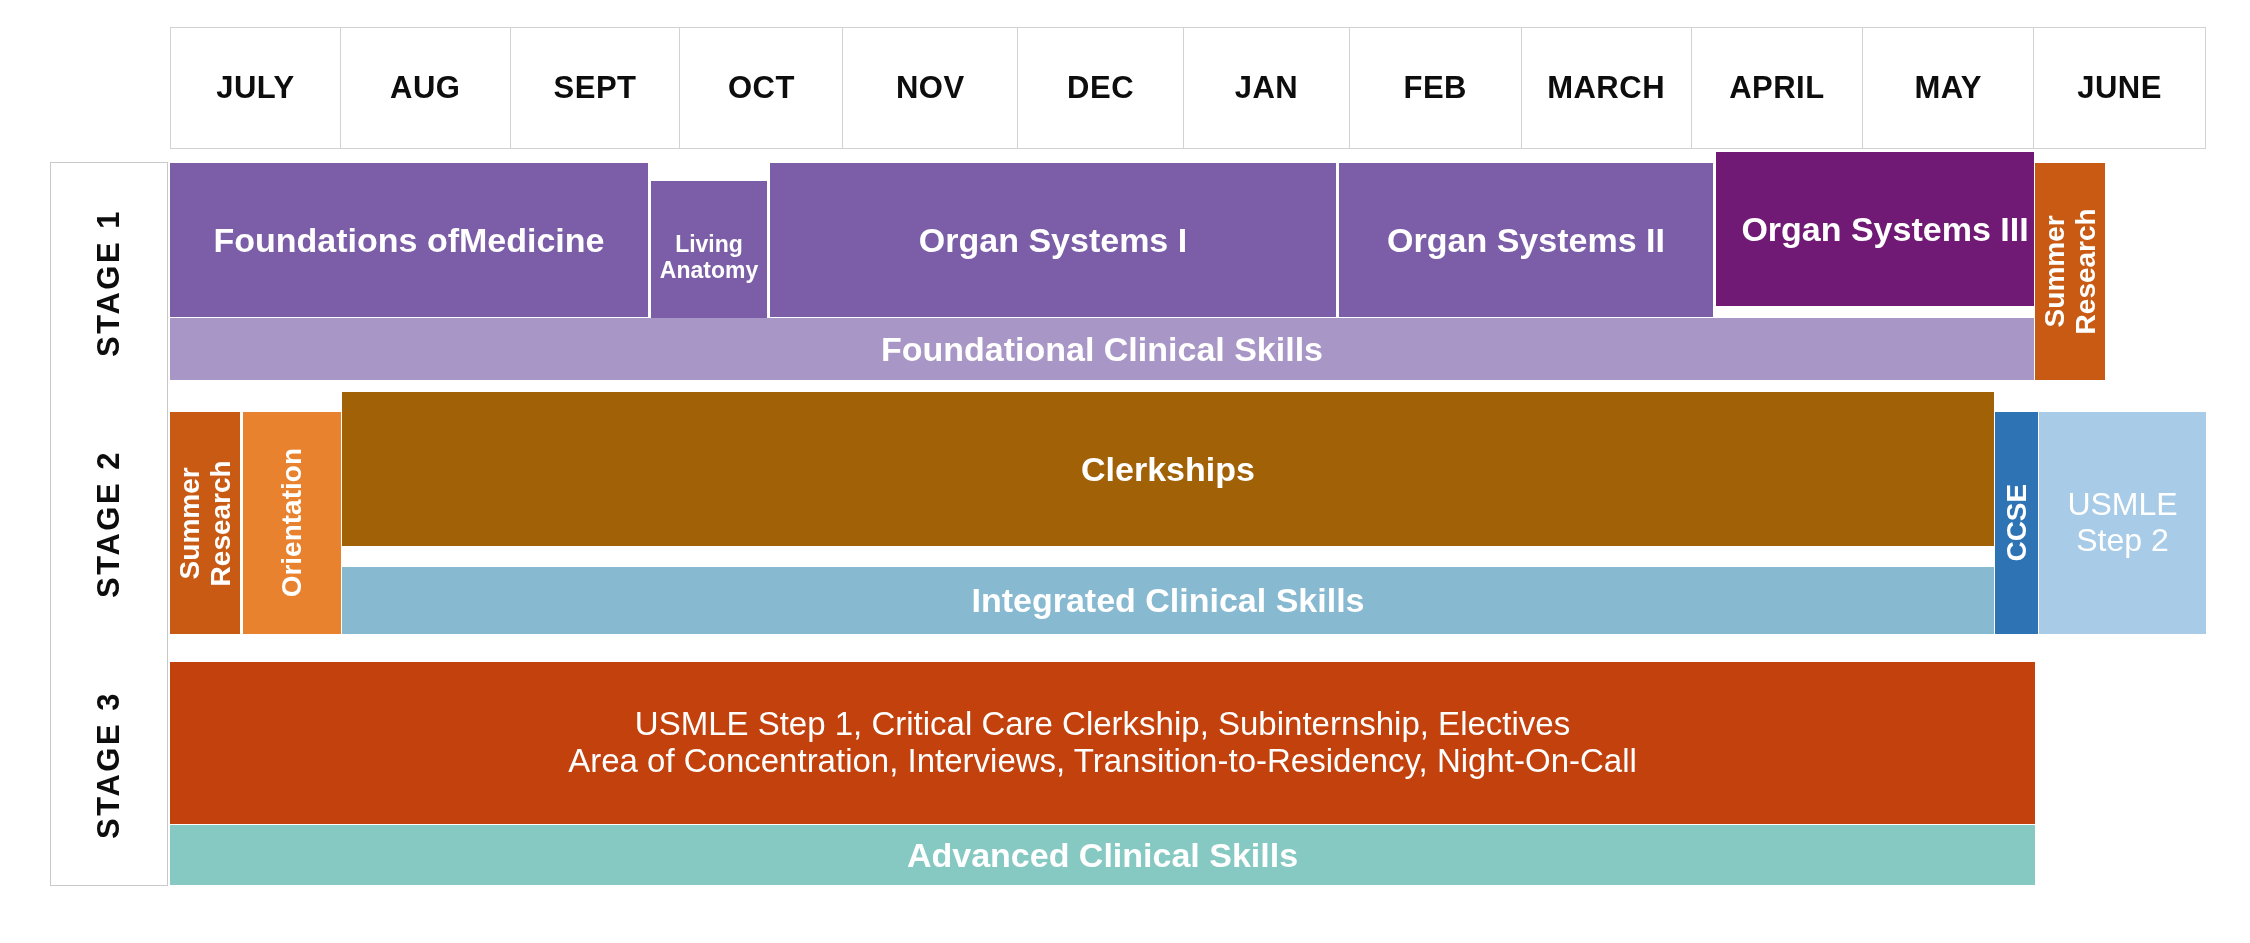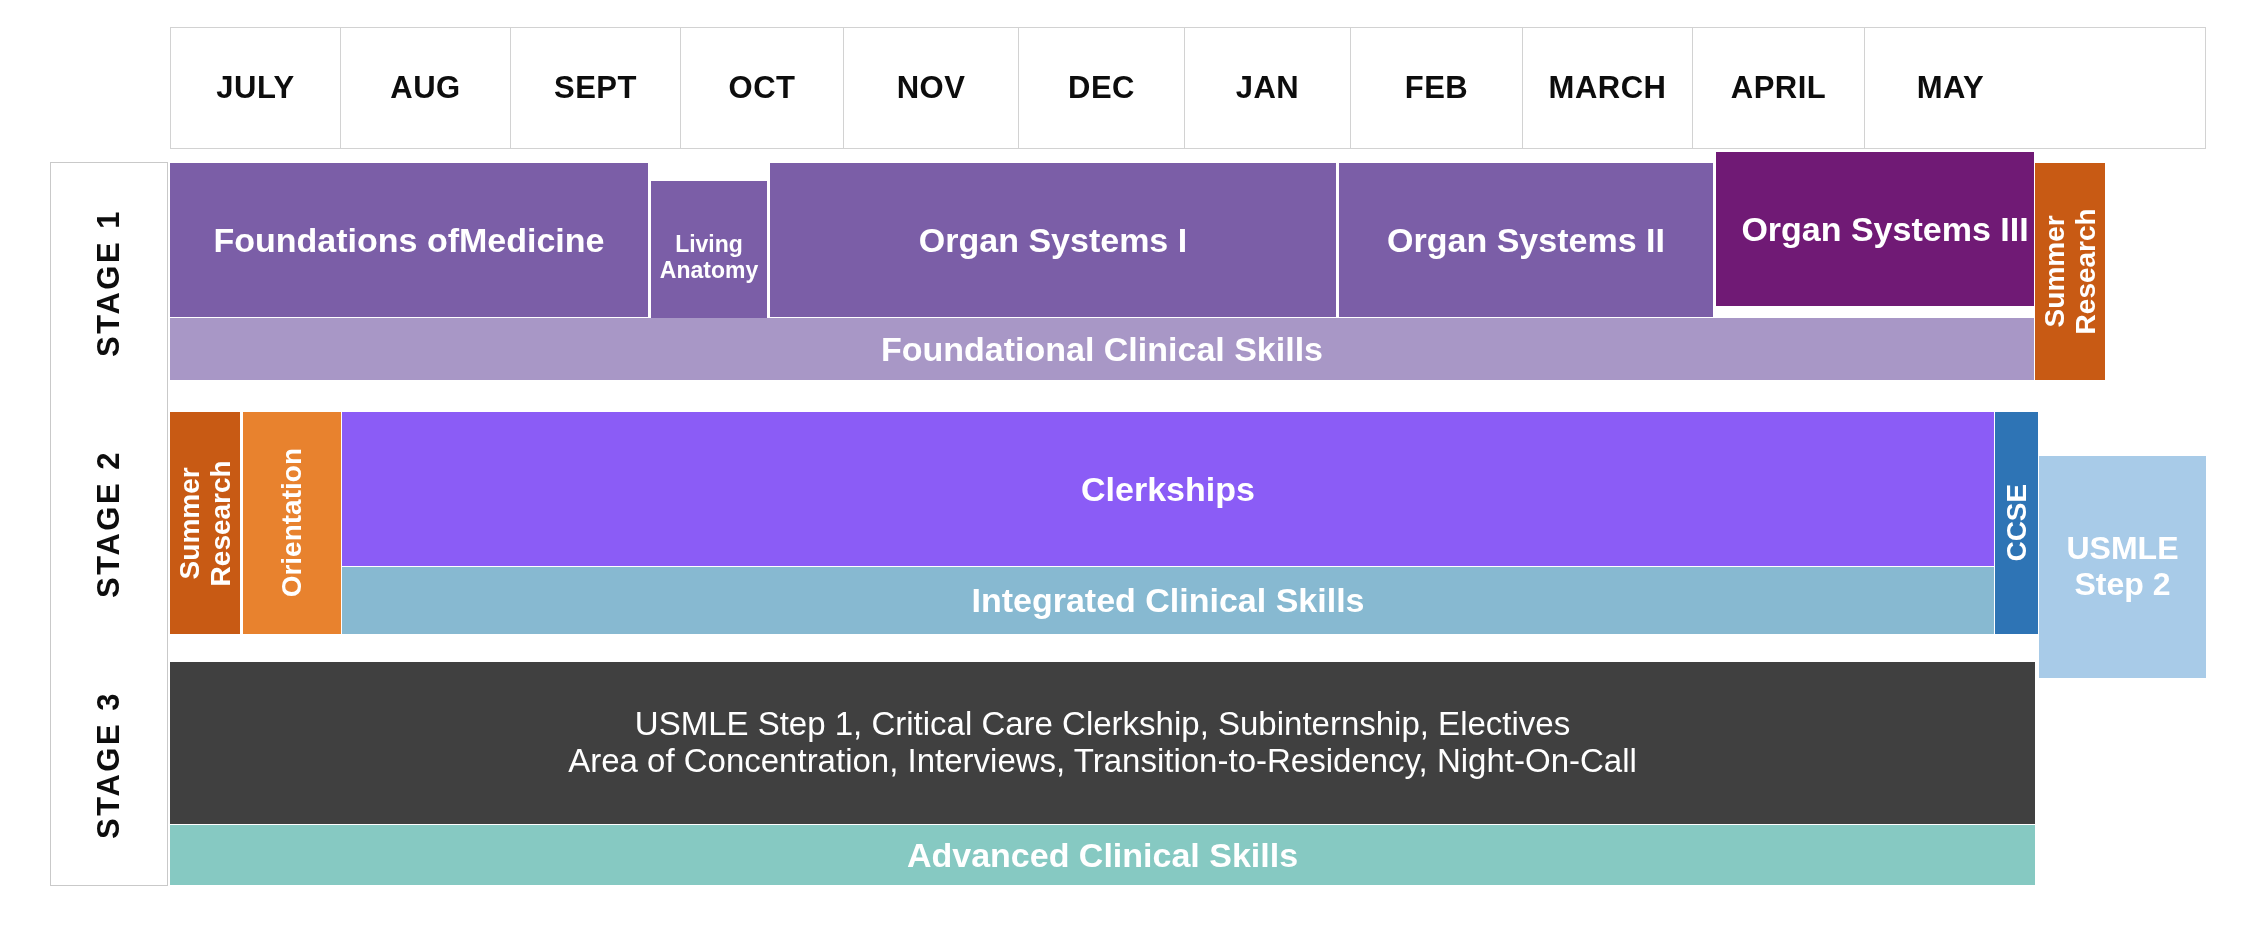--- a/index.html
+++ b/index.html
@@ -91,21 +91,21 @@
     display: block;
   }
   .divider {
     position: absolute;
     width: 3px;
     background: #ffffff;
     opacity: 0.92;
   }
 
   .t-big   { font-size: 34px; font-weight: bold; }
-  .t-med   { font-size: 32px; font-weight: bold; margin-top: 44px; }
+  .t-med   { font-size: 32px; font-weight: normal; }
   .t-small { font-size: 23px; font-weight: bold; }
   .t-vert  { font-size: 28px; font-weight: bold; }
   .t-s3    { font-size: 33px; font-weight: normal; }
 </style>
 </head>
 <body>
 
 <div id="canvas">
 
   <div id="month-header">
@@ -113,20 +113,21 @@
     <div class="month-cell" style="width:170px">AUG</div>
     <div class="month-cell" style="width:170px">SEPT</div>
     <div class="month-cell" style="width:163px">OCT</div>
     <div class="month-cell" style="width:175px">NOV</div>
     <div class="month-cell" style="width:166px">DEC</div>
     <div class="month-cell" style="width:166px">JAN</div>
     <div class="month-cell" style="width:172px">FEB</div>
     <div class="month-cell" style="width:170px">MARCH</div>
     <div class="month-cell" style="width:172px">APRIL</div>
     <div class="month-cell" style="width:171px">MAY</div>
+    <div class="month-cell" style="width:171px">JUNE</div>
   </div>
 
   <div id="stage-label-col">
     <div class="stage-label">
       <span>STAGE 1</span>
     </div>
     <div class="stage-label">
       <span>STAGE 2</span>
     </div>
     <div class="stage-label">
@@ -178,38 +179,38 @@
       <span>Summer</span>
       <span><br></span>
       <span>Research</span>
     </span>
   </div>
 
   <div class="block vert t-vert" style="left:243px; top:412px; width:98px; height:222px; background:#E8822E;">
     <span>Orientation</span>
   </div>
 
-  <div class="block t-big" style="left:342px; top:412px; width:1652px; height:154px; background:#8b5cf6;">
+  <div class="block t-big" style="left:342px; top:392px; width:1652px; height:154px; background:#a16207;">
     <span>Clerkships</span>
   </div>
 
   <div class="block t-big" style="left:342px; top:567px; width:1652px; height:67px; background:#87B9D1;">
     <span>Integrated Clinical Skills</span>
   </div>
 
   <div class="block vert t-vert" style="left:1995px; top:412px; width:43px; height:222px; background:#2E74B5;">
     <span>CCSE</span>
   </div>
 
   <div class="block t-med" style="left:2039px; top:412px; width:167px; height:222px; background:#A8CBE8; flex-direction:column;">
     <div>USMLE</div>
     <div>Step 2</div>
   </div>
 
-  <div class="block t-s3" style="left:170px; top:662px; width:1865px; height:162px; background:#404040; flex-direction:column;">
+  <div class="block t-s3" style="left:170px; top:662px; width:1865px; height:162px; background:#c2410c; flex-direction:column;">
     <div>USMLE Step 1, Critical Care Clerkship, Subinternship, Electives</div>
     <div>Area of Concentration, Interviews, Transition-to-Residency, Night-On-Call</div>
   </div>
 
   <div class="block t-big" style="left:170px; top:825px; width:1865px; height:60px; background:#86C9C2;">
     <span>Advanced Clinical Skills</span>
   </div>
 
 </div>
 

